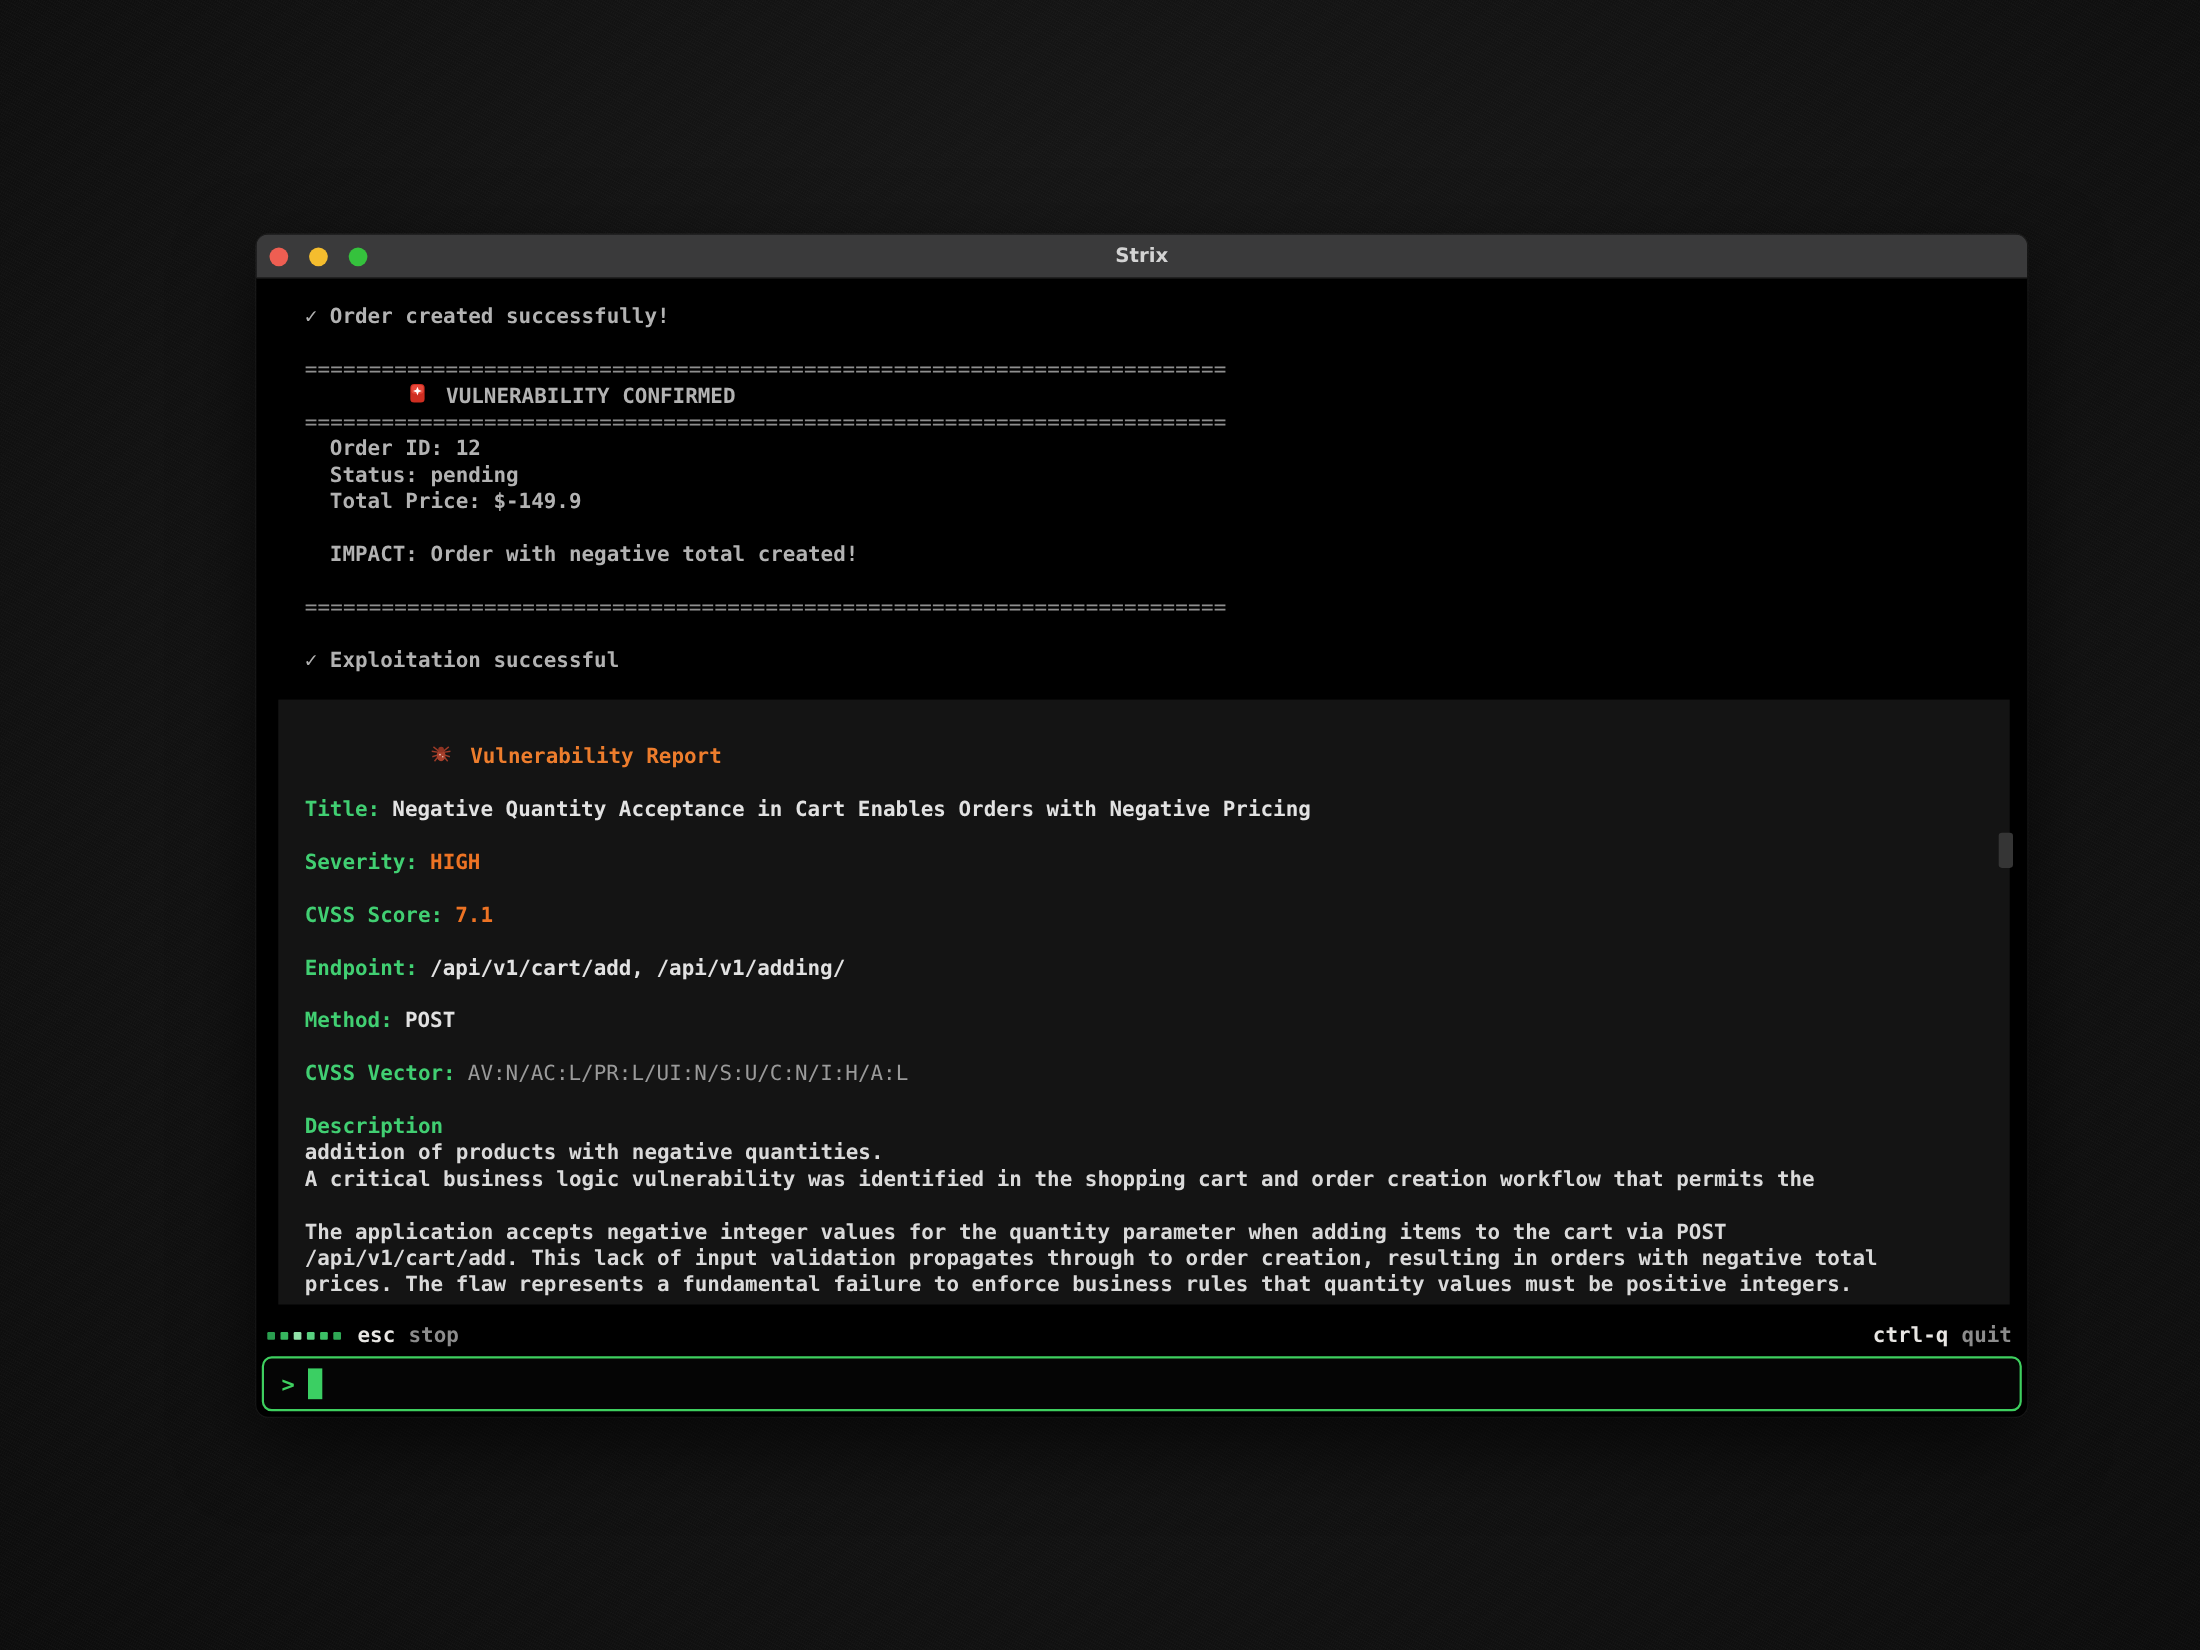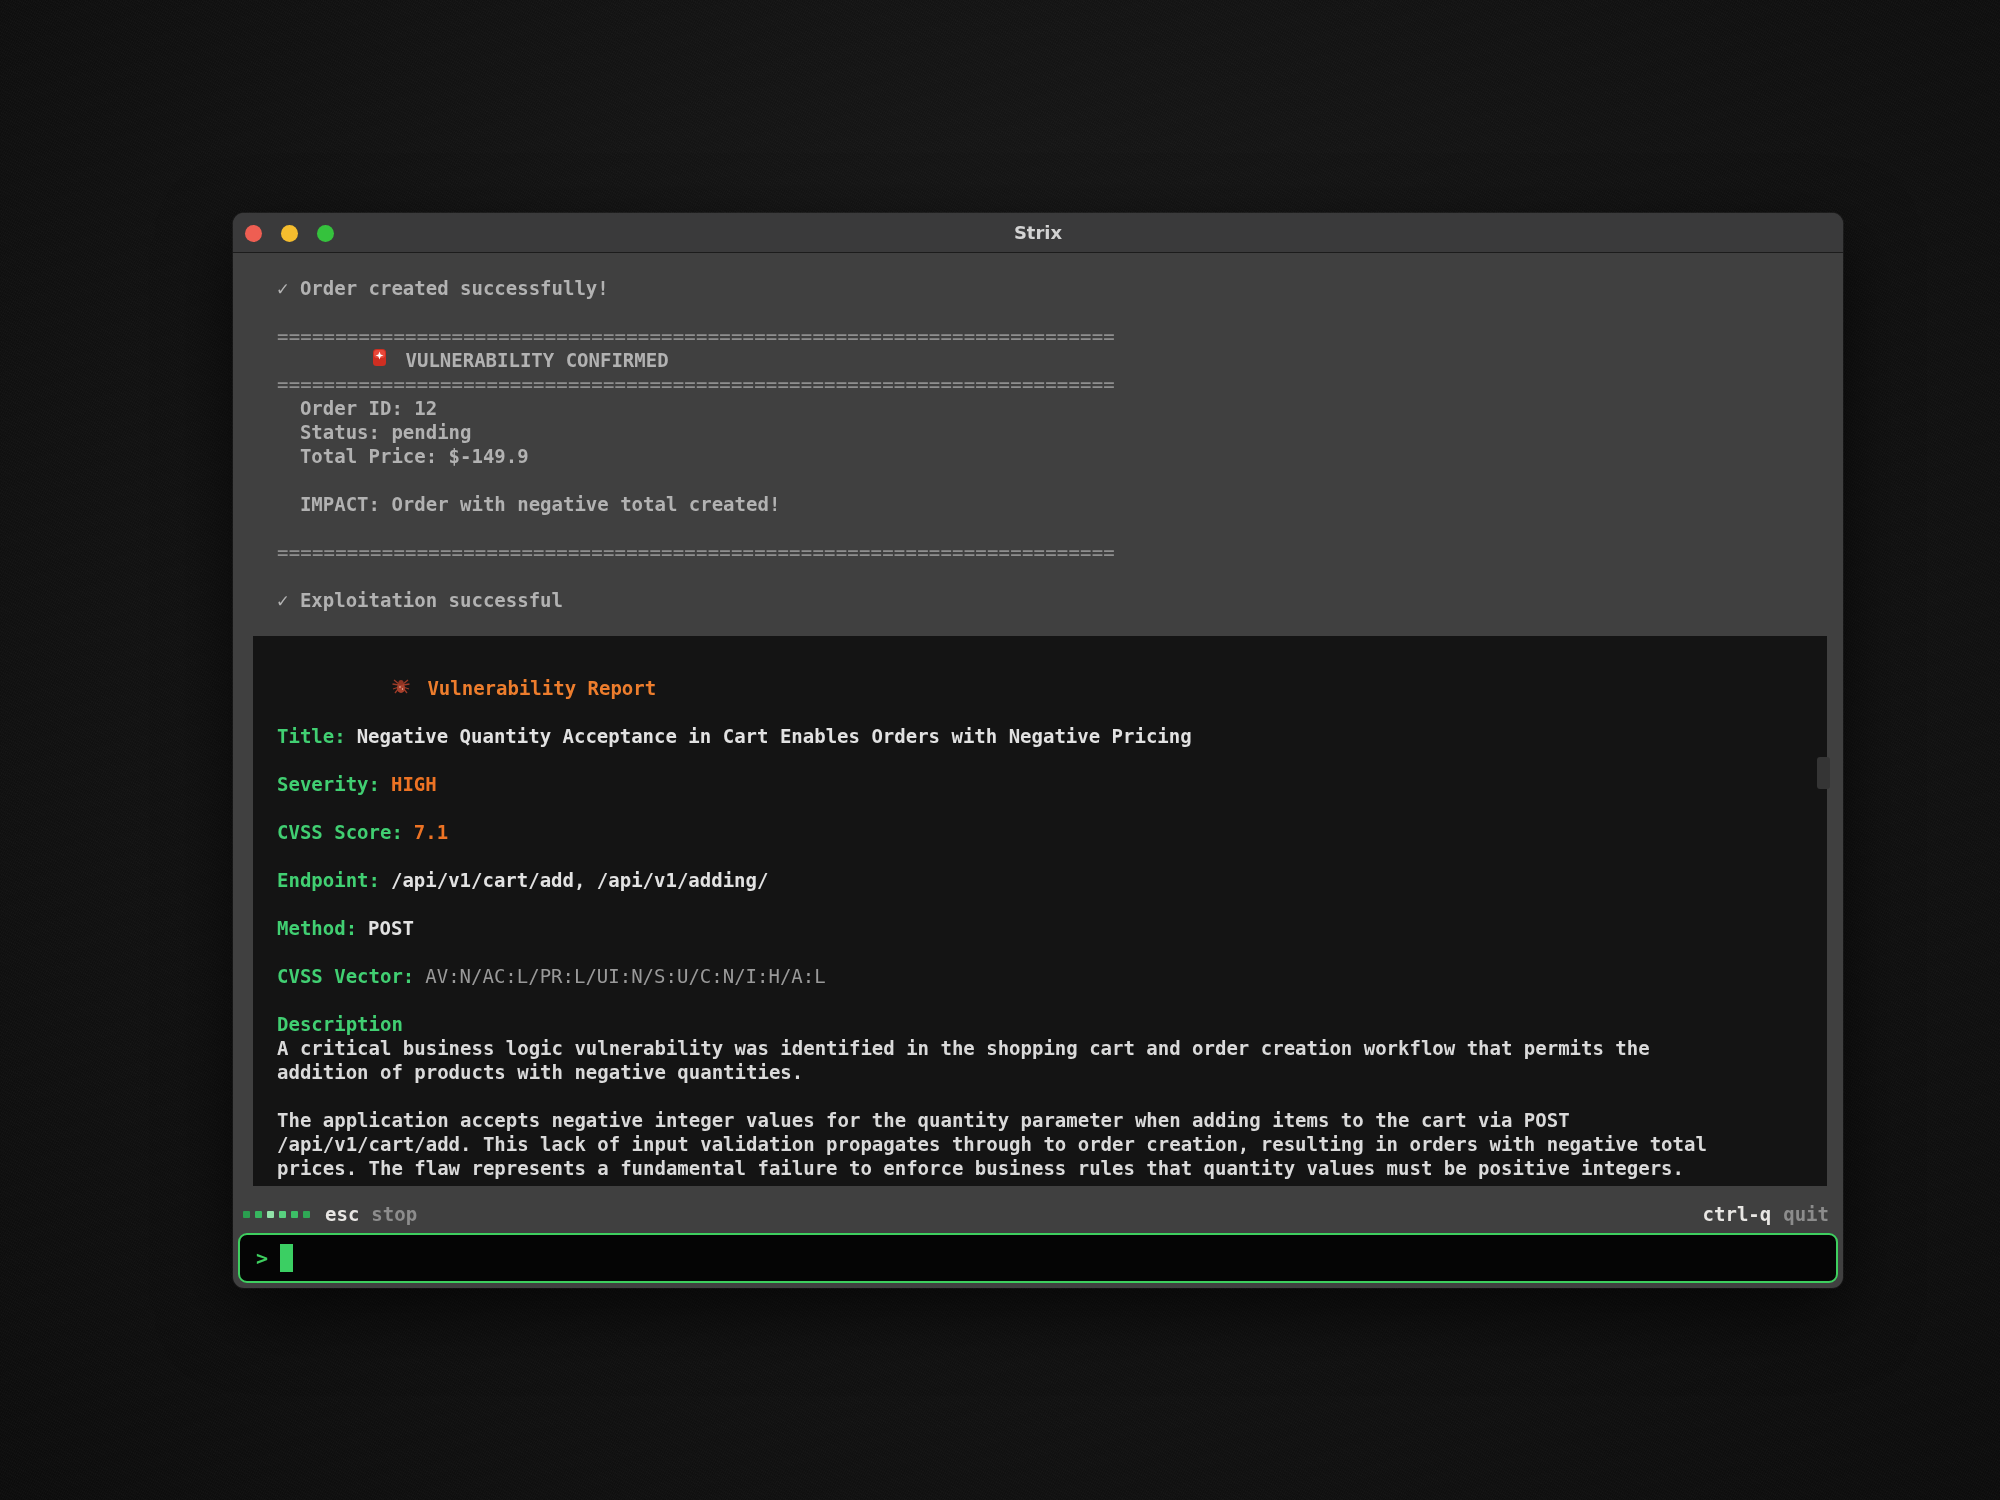--- a/index.html
+++ b/index.html
@@ -8,21 +8,21 @@
     background:
       repeating-linear-gradient(27deg, rgba(255,255,255,0.012) 0 1px, rgba(0,0,0,0.02) 1px 3px),
       repeating-linear-gradient(117deg, rgba(255,255,255,0.012) 0 1px, rgba(0,0,0,0.02) 1px 2px),
       radial-gradient(ellipse at 50% 38%, #191919 0%, #121212 55%, #0c0c0c 100%);
     font-family:"DejaVu Sans Mono","Liberation Mono",monospace;
     overflow:hidden;
     position:relative;
   }
   .window {
     position:absolute; left:233px; top:213px; width:1610px; height:1075px;
-    background:#404040; border-radius:11px; overflow:hidden;
+    background:#000000; border-radius:11px; overflow:hidden;
     box-shadow:0 24px 70px rgba(0,0,0,0.65), 0 0 0 1px rgba(255,255,255,0.06);
   }
   .titlebar {
     position:absolute; left:0; top:0; right:0; height:40px;
     background:#3a3a3b; border-bottom:1px solid #1c1c1c;
   }
   .tl { position:absolute; top:11.5px; width:17px; height:17px; border-radius:50%; }
   .tl-red    { left:12px;  background:#ee5e52; }
   .tl-yellow { left:48px;  background:#f5bd2e; }
   .tl-green  { left:84px;  background:#35c23d; }
@@ -145,22 +145,22 @@
       <div class="blank"></div>
       <div class="line"><span class="lbl">CVSS Score:</span><span class="val-orange">7.1</span></div>
       <div class="blank"></div>
       <div class="line"><span class="lbl">Endpoint:</span><span class="val">/api/v1/cart/add, /api/v1/adding/</span></div>
       <div class="blank"></div>
       <div class="line"><span class="lbl">Method:</span><span class="val">POST</span></div>
       <div class="blank"></div>
       <div class="line"><span class="lbl">CVSS Vector:</span><span class="val-dim">AV:N/AC:L/PR:L/UI:N/S:U/C:N/I:H/A:L</span></div>
       <div class="blank"></div>
       <div class="line lbl">Description</div>
+      <div class="line desc">addition of products with negative quantities.</div>
       <div class="line desc">A critical business logic vulnerability was identified in the shopping cart and order creation workflow that permits the</div>
-      <div class="line desc">addition of products with negative quantities.</div>
       <div class="blank"></div>
       <div class="line desc">The application accepts negative integer values for the quantity parameter when adding items to the cart via POST</div>
       <div class="line desc">/api/v1/cart/add. This lack of input validation propagates through to order creation, resulting in orders with negative total</div>
       <div class="line desc">prices. The flaw represents a fundamental failure to enforce business rules that quantity values must be positive integers.</div>
     </div>
   </div>
 
   <div class="scroll-thumb"></div>
 
   <div class="statusbar">

